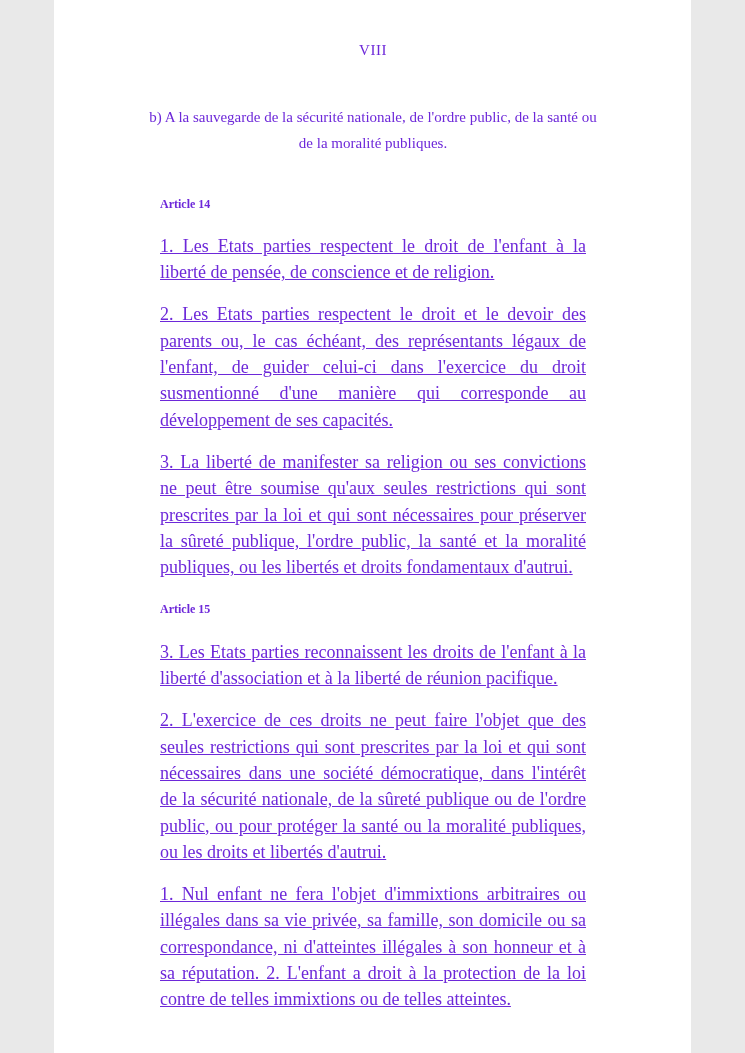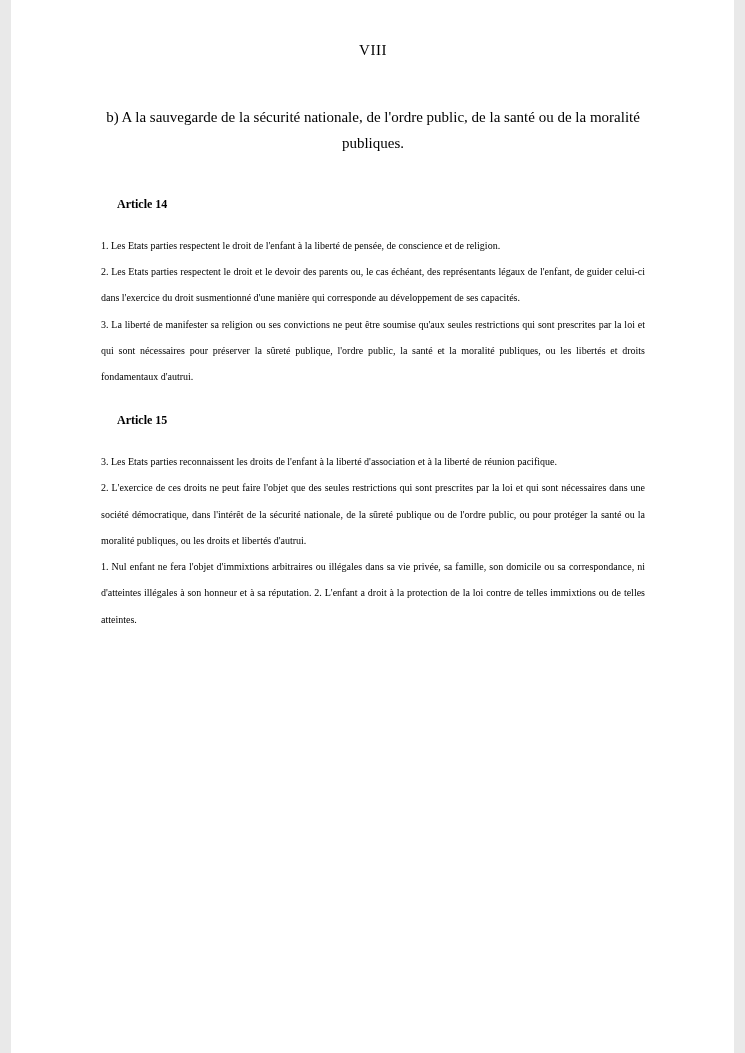--- a/index.html
+++ b/index.html
@@ -1,23 +1,23 @@
 <!DOCTYPE html>
 <html><head>
 <meta charset="utf-8">
 <style>
   * { margin: 0; padding: 0; box-sizing: border-box; }
   html, body { background: #e9e9e9; }
   .page {
     position: relative;
-    width: 723px;
+    width: 637px;
     height: 1053px;
     margin: 0 auto;
     background: #ffffff;
-    color: #000000;
+    color: #6d28d9;
     font-family: "Liberation Serif", "DejaVu Serif", serif;
     overflow: hidden;
   }
   .content {
     padding: 42px 89px 0 90px; 
   }
   .page-number {
     text-align: center;
     font-size: 15px;
     line-height: 16px;
@@ -30,24 +30,25 @@
     line-height: 26.3px;
     margin-bottom: 34px;
   }
   .article-title {
     font-size: 12px;
     font-weight: bold;
     line-height: 26.3px;
     margin: 16px;
   }
   .para {
-    font-size: 10px;
+    font-size: 18px;
     line-height: 26.3px;
     text-align: justify;
-    margin: 0;
+    margin: 16px;
+    text-decoration: underline;
   }
 </style>
 </head>
 <body>
 
 <div class="page">
   <div class="content">
 
     <div class="page-number">VIII</div>
 

